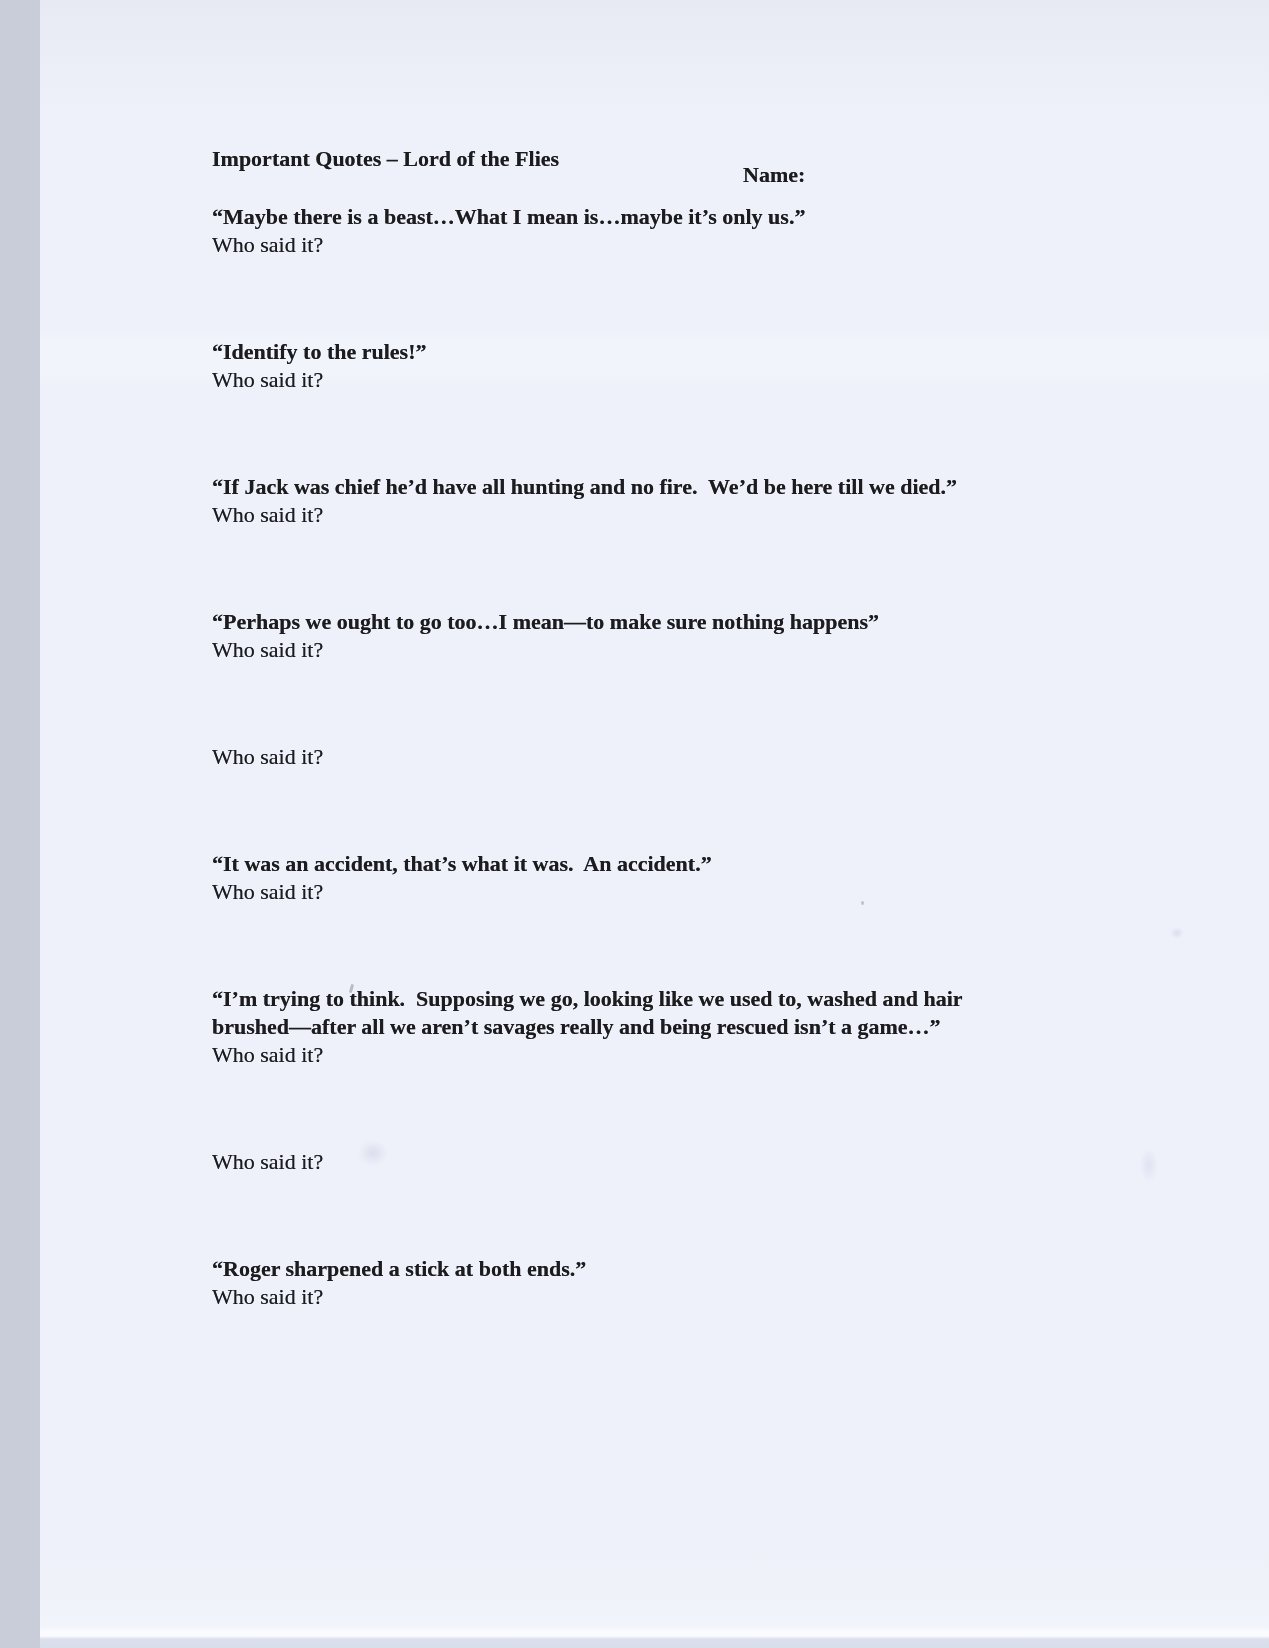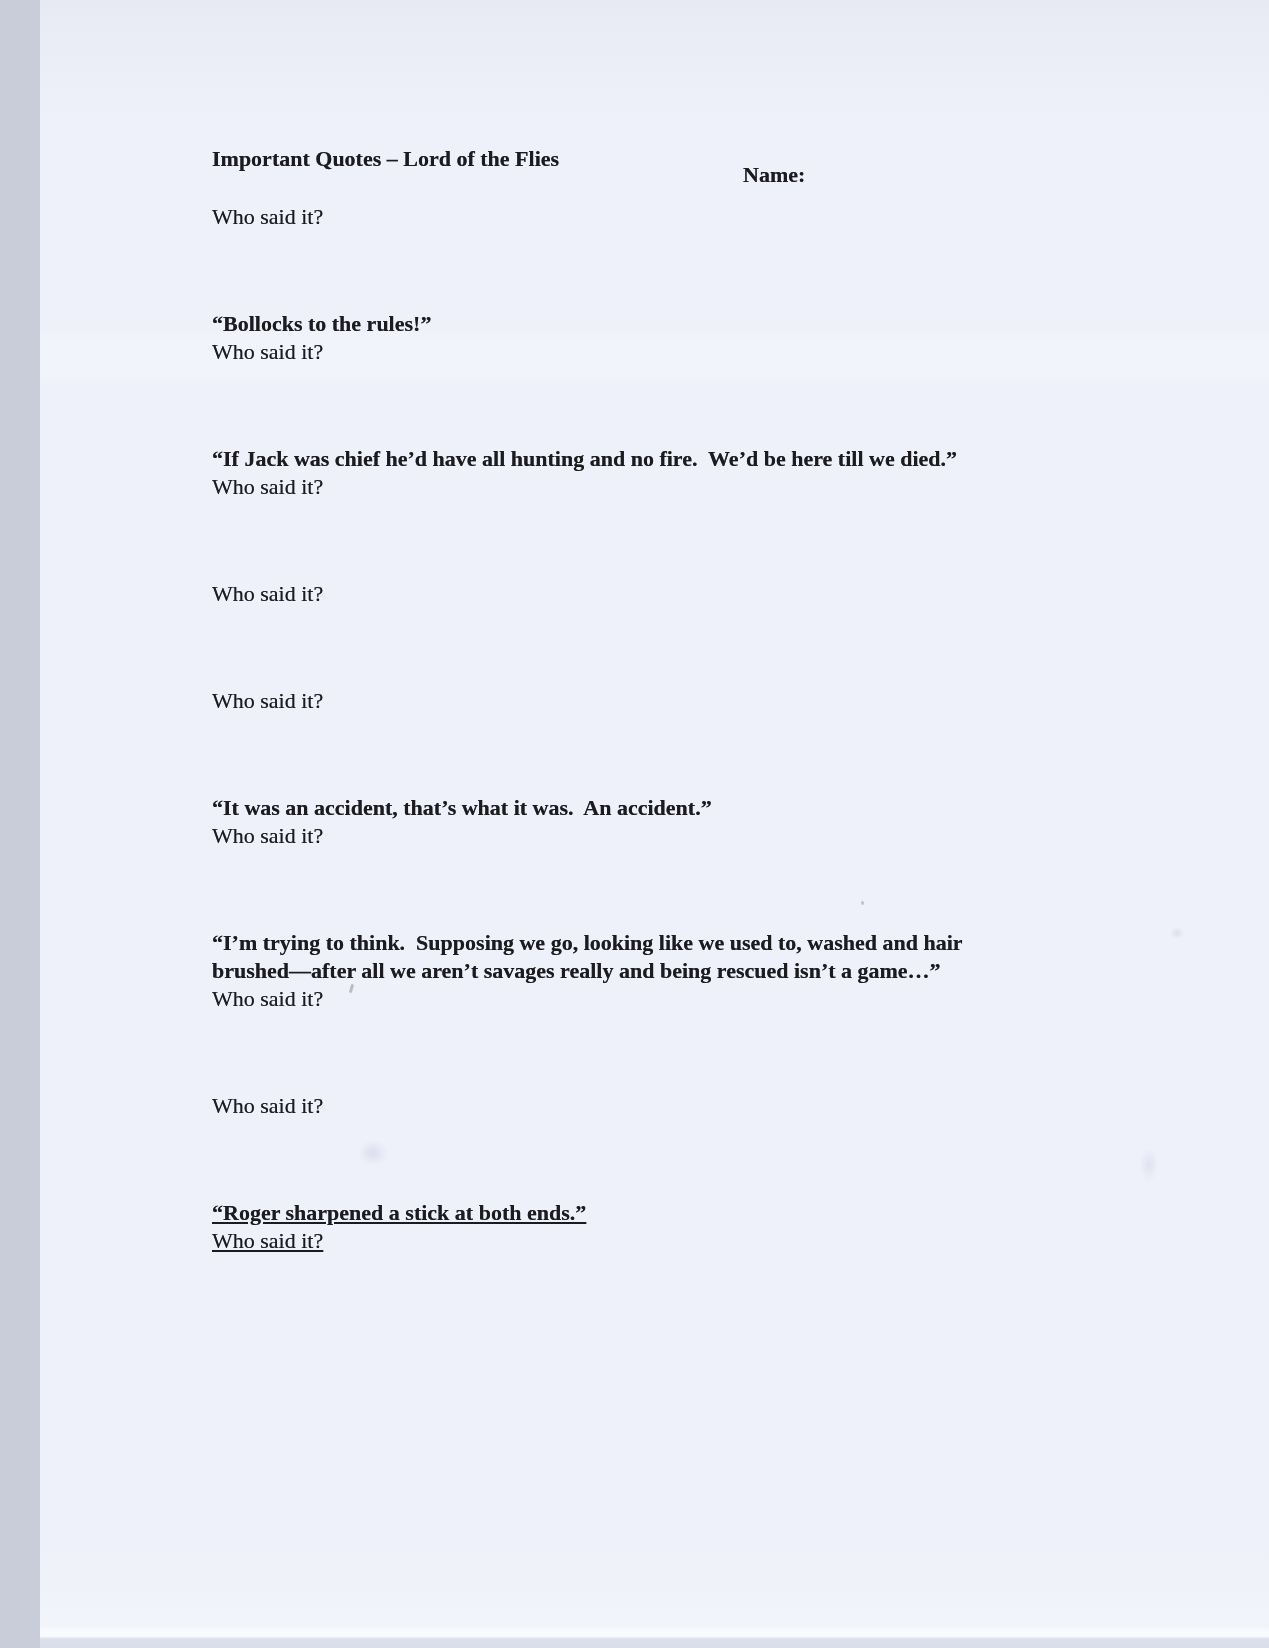--- a/index.html
+++ b/index.html
@@ -50,21 +50,21 @@
     position: relative;
     height: 28px;
   }
   .name-label {
     position: absolute;
     left: 531px;
     top: 16px;
   }
   .quotes { margin-top: 30px; }
   .quote-block { margin-bottom: 79px; }
-  .quote-block:last-child { margin-bottom: 0; text-decoration: underline; }
+  .quote-block:last-child { margin-bottom: 0; }
   
   .speck, .smudge {
     position: absolute;
     pointer-events: none;
   }
   .s1 { left: 310px; top: 984px; width: 3px; height: 9px; background: #84849c; opacity: .5; transform: rotate(16deg); border-radius: 2px; }
   .s2 { left: 821px; top: 901px; width: 3px; height: 4px; background: #8e94a8; opacity: .5; border-radius: 50%; }
   .s3 { left: 1256px; top: 997px; width: 6px; height: 6px; background: #a8ad8d; opacity: .45; border-radius: 50%; }
   .s4 { left: 1130px; top: 927px; width: 14px; height: 12px; background: radial-gradient(closest-side, rgba(160,150,205,.22), rgba(160,150,205,0)); }
   .m1 { left: 318px; top: 1140px; width: 30px; height: 26px; background: radial-gradient(closest-side, rgba(150,140,200,.20), rgba(150,140,200,0)); }
@@ -80,34 +80,36 @@
     <header>
       <div class="title-row">
         <span class="txt bold">Important Quotes – Lord of the Flies</span>
         <span class="txt bold name-label">Name:</span>
       </div>
     </header>
 
     <section class="quotes">
 
       <div class="quote-block">
+        <p class="txt bold">“Maybe there is a beast…What I mean is…maybe it’s only us.”</p>
         <p class="txt">Who said it?</p>
       </div>
 
       <div class="quote-block">
-        <p class="txt bold">“Bollocks to the rules!”</p>
+        <p class="txt bold">“Identify to the rules!”</p>
         <p class="txt">Who said it?</p>
       </div>
 
       <div class="quote-block">
         <p class="txt bold">“If Jack was chief he’d have all hunting and no fire.  We’d be here till we died.”</p>
         <p class="txt">Who said it?</p>
       </div>
 
       <div class="quote-block">
+        <p class="txt bold">“Perhaps we ought to go too…I mean—to make sure nothing happens”</p>
         <p class="txt">Who said it?</p>
       </div>
 
       <div class="quote-block">
         <p class="txt">Who said it?</p>
       </div>
 
       <div class="quote-block">
         <p class="txt bold">“It was an accident, that’s what it was.  An accident.”</p>
         <p class="txt">Who said it?</p>

